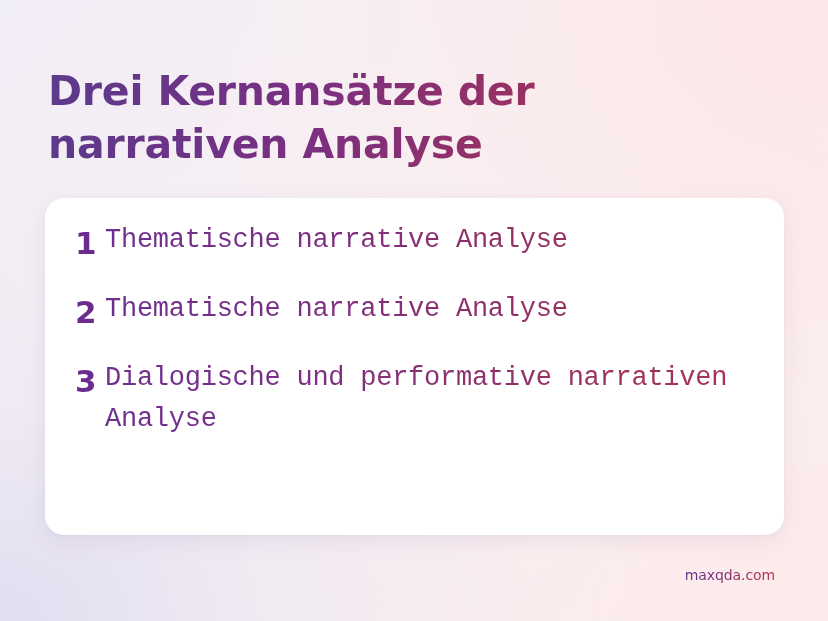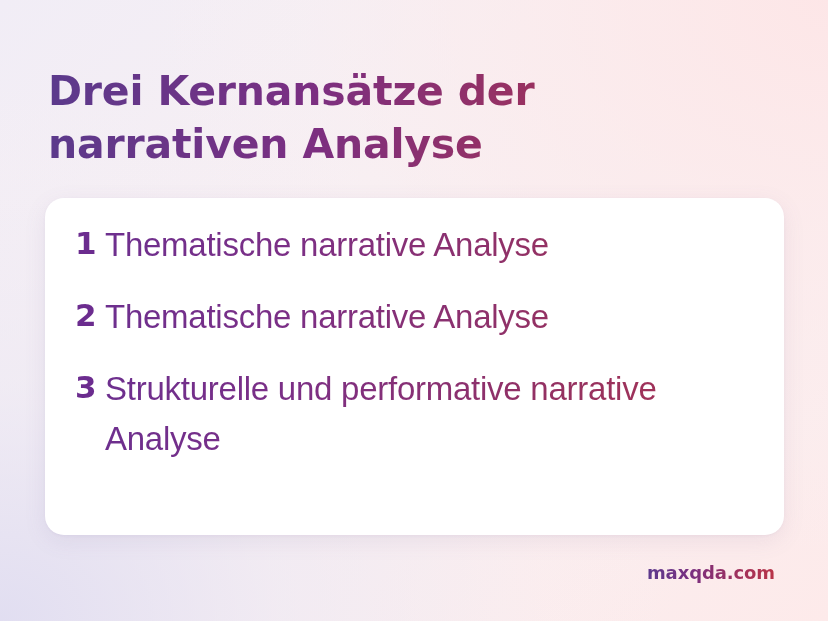--- a/index.html
+++ b/index.html
@@ -99,35 +99,35 @@
     flex: 0 0 auto;
     width: 30px;
     font-family: "DejaVu Sans", sans-serif;
     font-weight: 700;
     font-size: 31px;
     line-height: 1.52;
     text-align: left;
   }
   .item-text {
     flex: 1 1 auto;
-    font-family: Liberation Sans, sans-serif;
+    font-family: Liberation Mono, monospace;
     font-weight: 300;
-    font-size: 33px;
+    font-size: 27px;
     line-height: 1.52;
     letter-spacing: -0.25px;
   }
 
   
   #footer {
     position: absolute;
     right: 53px;
     bottom: 38px;
     font-family: "DejaVu Sans", sans-serif;
-    font-weight: 700;
-    font-size: 18px;
+    font-weight: 400;
+    font-size: 14px;
     letter-spacing: -0.1px;
   }
 </style>
 </head>
 <body>
 
 <div id="slide">
 
   <h1 id="headline" class="grad-title">Drei Kernansätze der
 narrativen Analyse</h1>
@@ -140,21 +140,21 @@
         <span class="item-text grad-item">Thematische narrative Analyse</span>
       </div>
 
       <div class="list-item">
         <span class="item-num grad-num">2</span>
         <span class="item-text grad-item">Thematische narrative Analyse</span>
       </div>
 
       <div class="list-item">
         <span class="item-num grad-num">3</span>
-        <span class="item-text grad-item">Strukturelle und performative narrative Analyse</span>
+        <span class="item-text grad-item">Dialogische und performative narrativen Analyse</span>
       </div>
 
     </div>
   </div>
 
   <div id="footer" class="grad-footer">maxqda.com</div>
 
 </div>
 
 </body></html>

